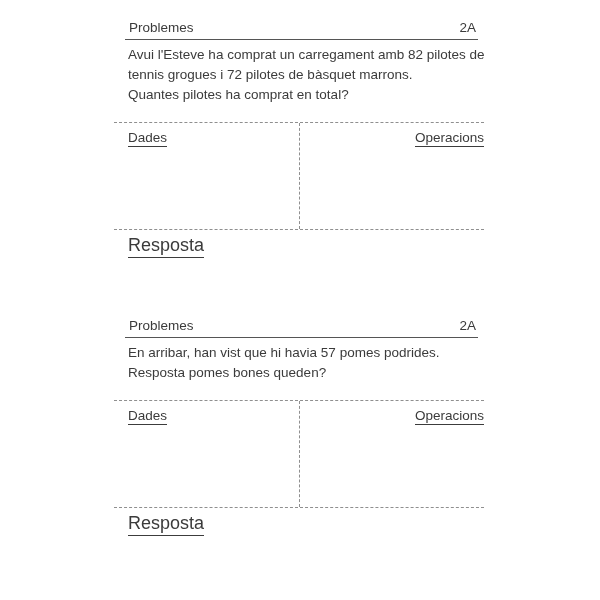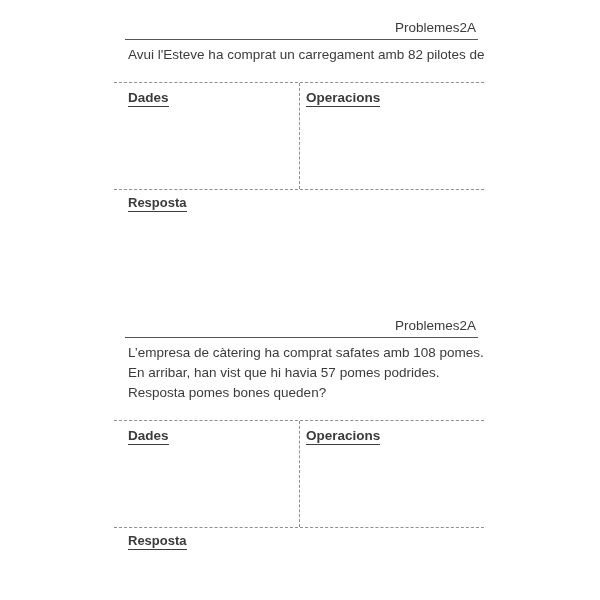--- a/index.html
+++ b/index.html
@@ -21,21 +21,21 @@
     left: 114px;
     width: 370px;
   }
   .section.first  { top: 18px; }
   .section.second { top: 316px; }
 
   .sec-header {
     margin: 0 6px 0 11px;
     padding: 2px 2px 4px 4px;
     display: flex;
-    justify-content: flex-end;
+    justify-content: space-between;
     align-items: flex-end;
     border-bottom: 1.4px solid #555555;
     font-size: 13.5px;
     line-height: 15px;
   }
   .problem {
     margin: 5px 0 0 14px;
     font-size: 13.5px;
     line-height: 20px;
     white-space: nowrap;
@@ -50,68 +50,69 @@
   }
   .cell-left {
     width: 186px;
     box-sizing: border-box;
     border-right: 1px dashed #8f8f8f;
     padding: 5px 0 0 14px;
   }
   .cell-right {
     flex: 1;
     padding: 5px 0 0 6px;
+    text-align: right;
   }
   .label {
     font-size: 13.5px;
   }
   .u {
     display: inline-block;
     border-bottom: 1.4px solid #3c3c3c;
     padding-bottom: 1px;
-    font-weight: bold;
   }
   .answer {
     margin: 5px 0 0 14px;
-    font-size: 13px;
+    font-size: 18px;
   }
 </style>
 </head>
 <body>
 
 <div class="page">
 
   <div class="section first">
     <div class="sec-header">
       <span>Problemes</span>
       <span>2A</span>
     </div>
     <div class="problem">
       <div>Avui l'Esteve ha comprat un carregament amb 82 pilotes de</div>
+      <div>tennis grogues i 72 pilotes de bàsquet marrons.</div>
+      <div>Quantes pilotes ha comprat en total?</div>
     </div>
     <div class="workbox">
       <div class="cell-left">
         <span class="label u">Dades</span>
       </div>
       <div class="cell-right">
         <span class="label u">Operacions</span>
       </div>
     </div>
     <div class="answer">
       <span class="u">Resposta</span>
     </div>
   </div>
 
   <div class="section second">
     <div class="sec-header">
       <span>Problemes</span>
       <span>2A</span>
     </div>
     <div class="problem">
-      <div>L’empresa de càtering ha comprat safates amb 108 pomes.</div>
       <div>En arribar, han vist que hi havia 57 pomes podrides.</div>
       <div>Resposta pomes bones queden?</div>
     </div>
     <div class="workbox">
       <div class="cell-left">
         <span class="label u">Dades</span>
       </div>
       <div class="cell-right">
         <span class="label u">Operacions</span>
       </div>

